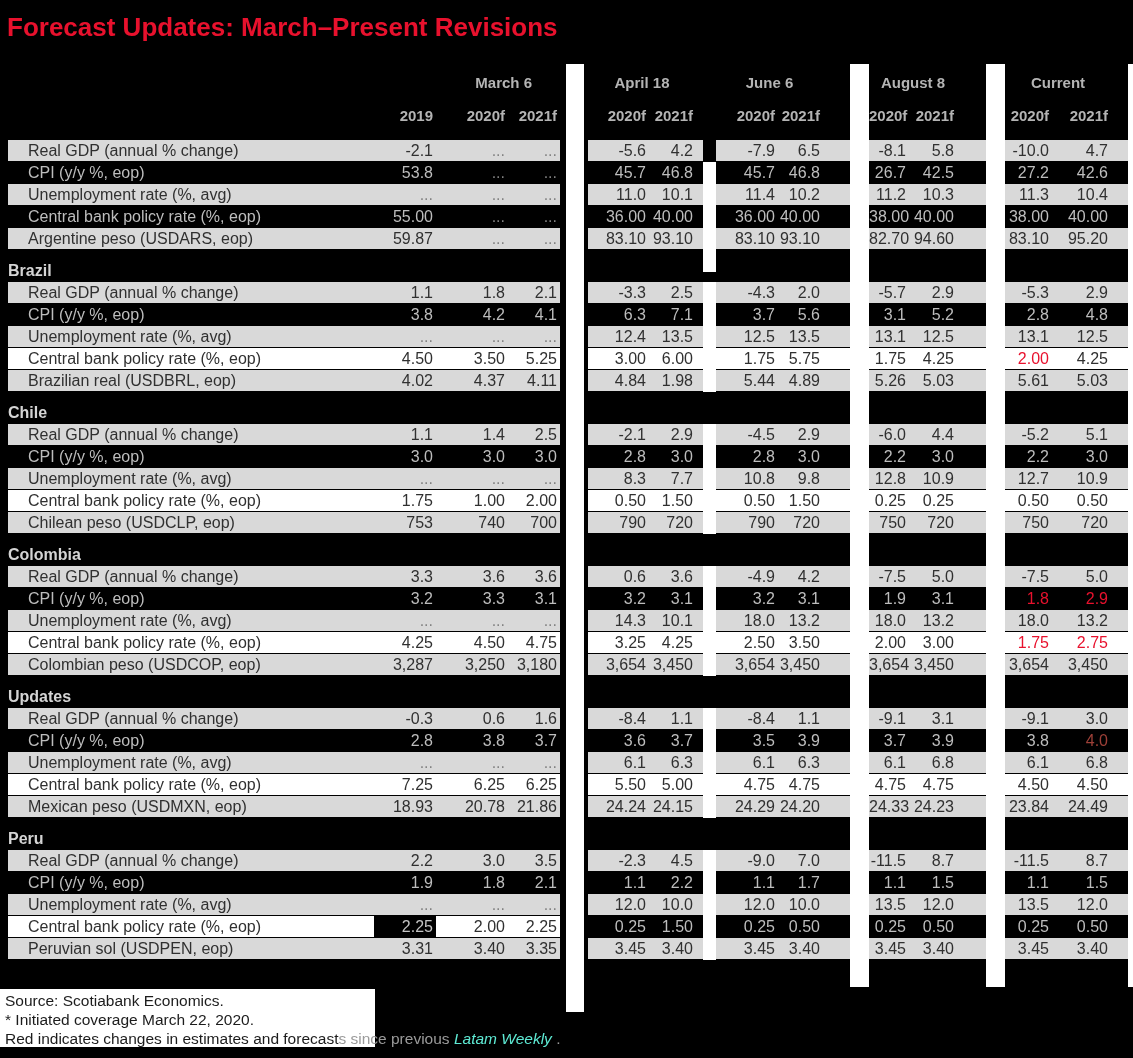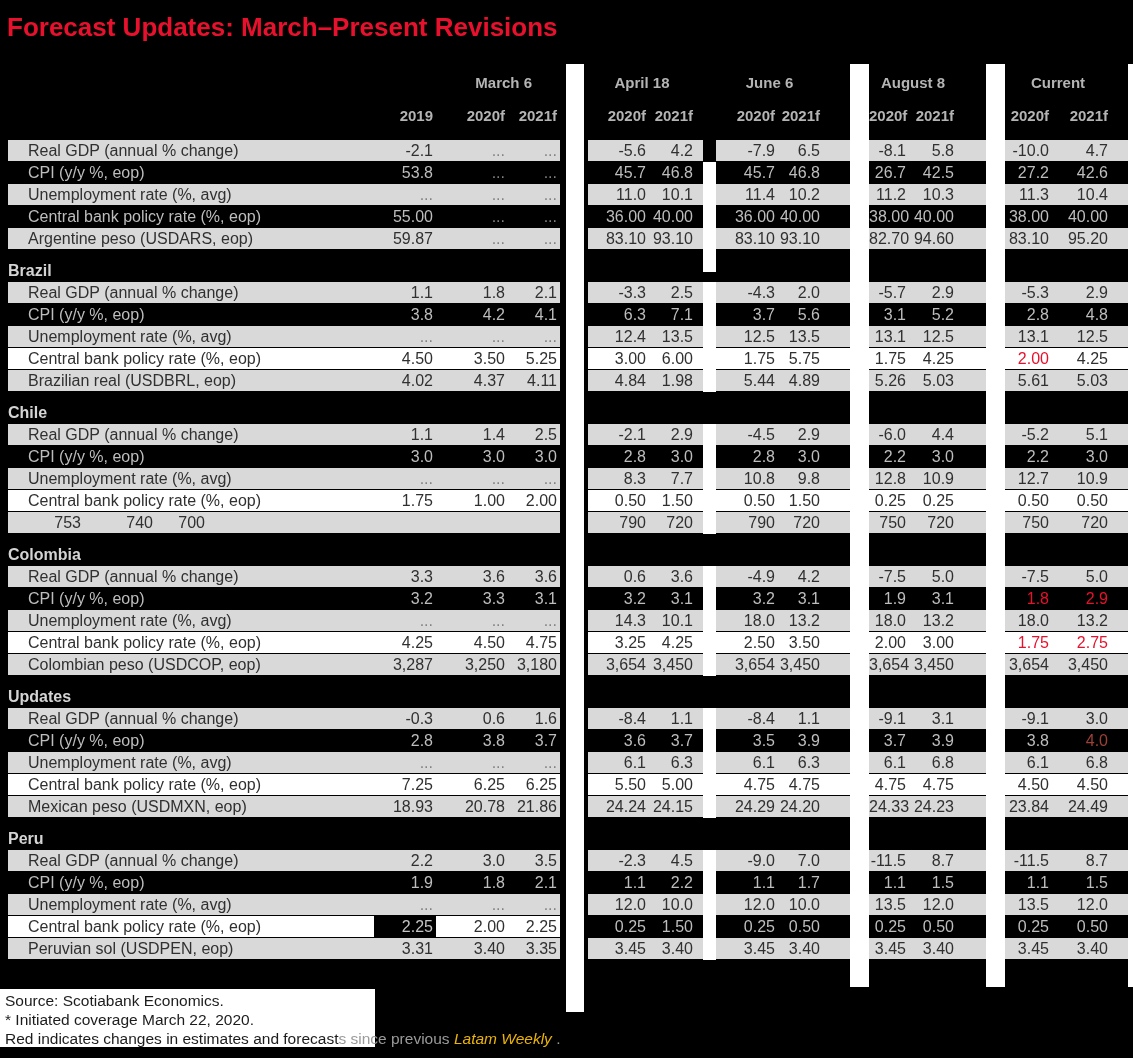--- a/index.html
+++ b/index.html
@@ -51,21 +51,21 @@
   .row-mixed .c0{background:#000;color:#c4c4c4;width:62px;margin-left:14px;}
   .val-red{color:#e8112d;}
   .val-red-dim{color:#9e4038;}
   .ell{color:#828282;}
   
   #footer{position:absolute;top:989px;left:0;width:1133px;height:60px;}
   #src-box{position:absolute;left:0;top:0;width:375px;height:58px;background:#fff;}
   .fl{position:relative;white-space:nowrap;font-size:15.5px;line-height:19px;color:#1c1c1c;padding-left:5px;}
   #footer-lines{position:relative;padding-top:2px;}
   .note-out{color:#9a9a9a;}
-  .note-it{color:#eab308;font-style:italic;}
+  .note-it{color:#5eead4;font-style:italic;}
 </style>
 </head>
 <body>
 
 <div id="page">
 
   <div class="title">Forecast Updates: March–Present Revisions</div>
 
   <div class="vbar" id="bar1"></div>
   <div class="vbar" id="bar2"></div>
@@ -508,20 +508,21 @@
             <div class="v c8">0.25</div>
           </div>
           <div class="gapc g4"></div>
           <div class="sp sp-current">
             <div class="v c9">0.50</div>
             <div class="v c10">0.50</div>
           </div>
         </div>
         <div class="row row-gray">
           <div class="sp sp-march">
+            <div class="lbl">Chilean peso (USDCLP, eop)</div>
             <div class="v c0">753</div>
             <div class="v c1">740</div>
             <div class="v c2">700</div>
           </div>
           <div class="gapc g1"></div>
           <div class="sp sp-april">
             <div class="v c3">790</div>
             <div class="v c4">720</div>
           </div>
           <div class="gapc g2"></div>

